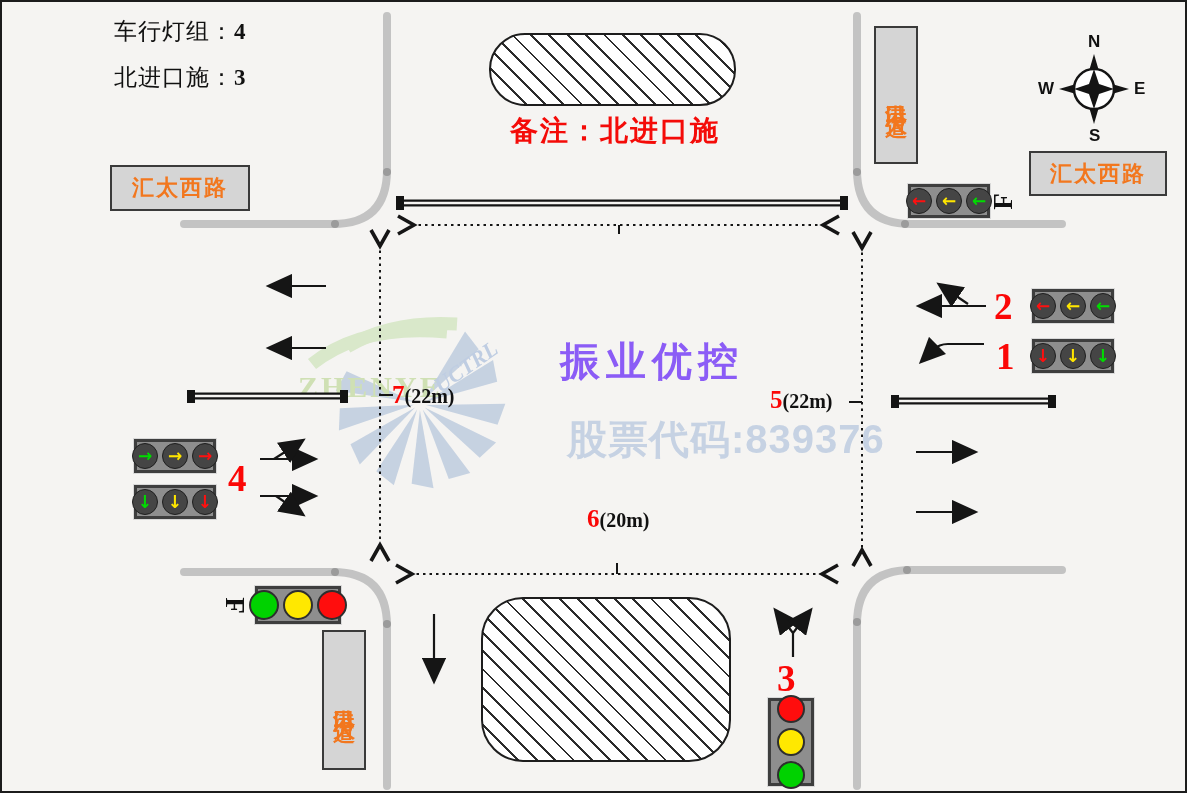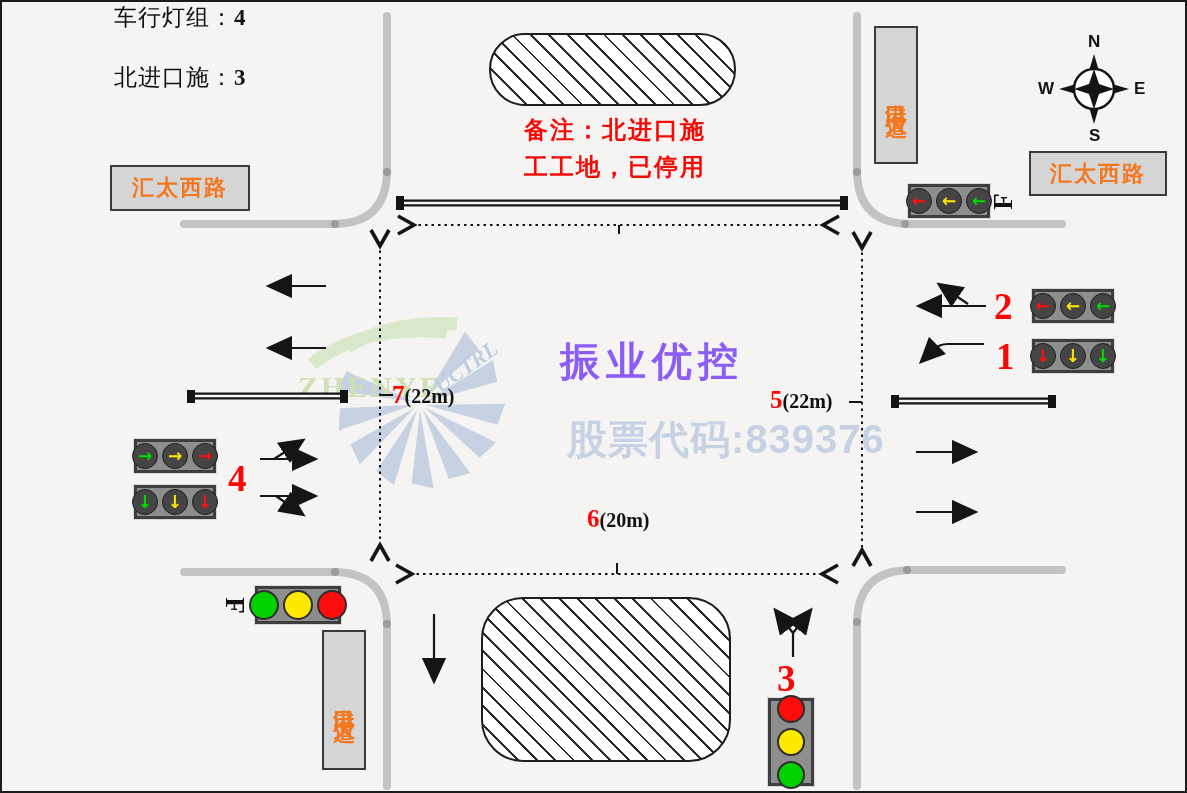--- a/index.html
+++ b/index.html
@@ -3,21 +3,21 @@
 <meta charset="utf-8">
 <style>
   html,body{margin:0;padding:0;background:#e9e9e9;}
   #canvas{
     position:relative;width:1187px;height:793px;overflow:hidden;
     background:#f5f4f2;border:2px solid #1c1c1c;box-sizing:border-box;
     font-family:"Liberation Serif","DejaVu Serif",serif;color:#111;
   }
   .abs{position:absolute;}
   .hdr{font-size:23px;letter-spacing:1px;}
-  .note{font-size:24px;font-weight:bold;color:#f40b08;letter-spacing:2px;line-height:37px;text-align:center;}
+  .note{font-size:28px;font-weight:bold;color:#f40b08;letter-spacing:2px;line-height:37px;text-align:center;}
   .roadlabel{
     background:#d5d5d5;border:2px solid #3a3a3a;color:#f2771e;font-weight:bold;
     font-size:22px;display:flex;align-items:center;justify-content:center;letter-spacing:2px;
     box-sizing:border-box;
   }
   .roadlabel.vert{writing-mode:vertical-rl;text-orientation:upright;letter-spacing:4px;}
   .hatch{
     background:repeating-linear-gradient(45deg,#fff 0 11px,#2c2c2c 11px 13px);
     border:2.5px solid #1d1d1d;box-sizing:border-box;
   }
@@ -157,33 +157,32 @@
     <g fill="#141414">
       <path d="M1092 52 L1085 76 L1099 76 Z"></path>
       <path d="M1092 122 L1085 98 L1099 98 Z"></path>
       <path d="M1057 87 L1081 80 L1081 94 Z"></path>
       <path d="M1127 87 L1103 80 L1103 94 Z"></path>
       <circle cx="1092" cy="87" r="20" fill="#fff" stroke="#141414" stroke-width="2.5"></circle>
       <path d="M1092 67 L1097 82 L1112 87 L1097 92 L1092 107 L1087 92 L1072 87 L1087 82 Z"></path>
     </g>
   </svg>
 
-  <div class="abs hdr" style="left:112px;top:0;z-index:3;">
+  <div class="abs hdr" style="left:112px;top:14px;z-index:3;">
     <span>车行灯组：</span><span style="font-weight:bold">4</span>
   </div>
   <div class="abs hdr" style="left:112px;top:60px;z-index:3;">
     <span>北进口施：</span><span style="font-weight:bold">3</span>
   </div>
 
   <div class="abs hatch" style="left:487px;top:31px;width:247px;height:73px;border-radius:36px;z-index:3;"></div>
   <div class="abs hatch" style="left:479px;top:595px;width:250px;height:165px;border-radius:42px;z-index:3;"></div>
 
   <div class="abs note" style="left:478px;top:110px;width:270px;z-index:3;">
     <div>备注：北进口施</div>
-    <div>工工地，已停用</div>
   </div>
 
   <div class="abs roadlabel" style="left:108px;top:163px;width:140px;height:46px;z-index:3;">汇太西路</div>
   <div class="abs roadlabel" style="left:1027px;top:149px;width:138px;height:45px;z-index:3;">汇太西路</div>
   <div class="abs roadlabel vert" style="left:872px;top:24px;width:44px;height:138px;z-index:3;">港口大道</div>
   <div class="abs roadlabel vert" style="left:320px;top:628px;width:44px;height:140px;z-index:3;">港口大道</div>
 
   <div class="abs compassL" style="left:1086px;top:30px;z-index:3;">N</div>
   <div class="abs compassL" style="left:1036px;top:77px;z-index:3;">W</div>
   <div class="abs compassL" style="left:1132px;top:77px;z-index:3;">E</div>

